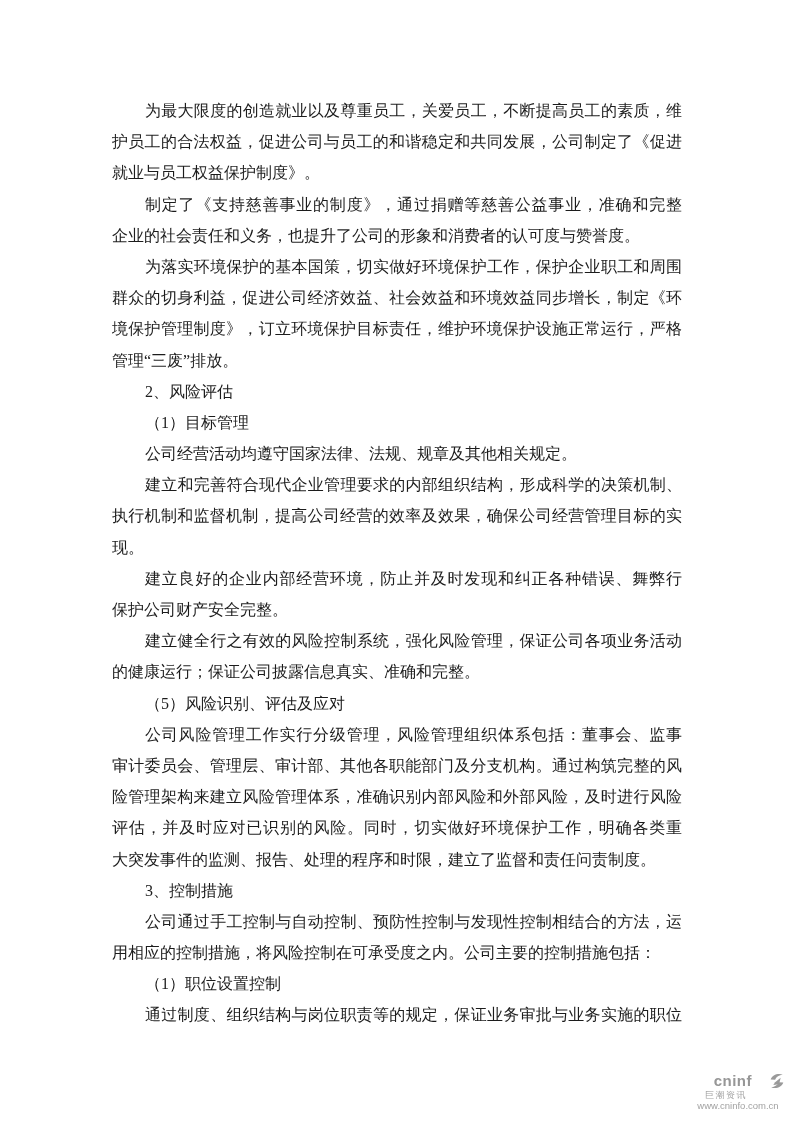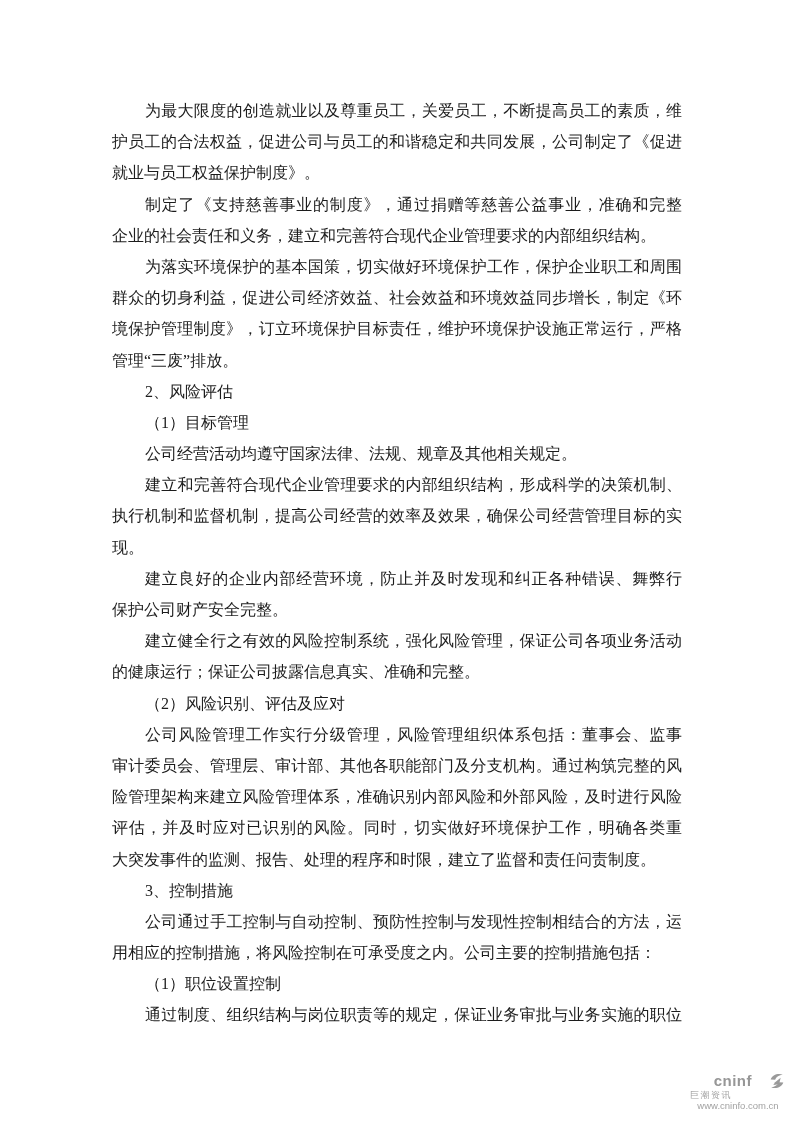--- a/index.html
+++ b/index.html
@@ -52,57 +52,57 @@
     font-size: 15px;
     line-height: 16px;
     letter-spacing: 0.5px;
     color: #979797;
   }
   .wm-icon svg { width: 18px; height: 18px; display: block; }
   .wm-cn {
     font-size: 9px;
     line-height: 10px;
     letter-spacing: 1.5px;
-    text-align: left;
+    text-align: center;
     padding-right: 24px;
     color: #a2a2a2;
   }
   .wm-url {
     font-size: 9.5px;
     line-height: 12px;
     text-align: center;
     color: #a2a2a2;
   }
 </style>
 </head>
 <body>
 
 <div class="page">
 
   <div class="doc" id="doc">
       <div class="line indent fill">为最大限度的创造就业以及尊重员工，关爱员工，不断提高员工的素质，维</div>
       <div class="line fill">护员工的合法权益，促进公司与员工的和谐稳定和共同发展，公司制定了《促进</div>
       <div class="line">就业与员工权益保护制度》。</div>
       <div class="line indent fill">制定了《支持慈善事业的制度》，通过捐赠等慈善公益事业，准确和完整</div>
-      <div class="line">企业的社会责任和义务，建立和完善符合现代企业管理要求的内部组织结构。</div>
+      <div class="line">企业的社会责任和义务，也提升了公司的形象和消费者的认可度与赞誉度。</div>
       <div class="line indent fill">为落实环境保护的基本国策，切实做好环境保护工作，保护企业职工和周围</div>
       <div class="line fill">群众的切身利益，促进公司经济效益、社会效益和环境效益同步增长，制定《环</div>
       <div class="line fill">境保护管理制度》，订立环境保护目标责任，维护环境保护设施正常运行，严格</div>
       <div class="line">管理“三废”排放。</div>
       <div class="line indent">2、风险评估</div>
       <div class="line indent">（1）目标管理</div>
       <div class="line indent">公司经营活动均遵守国家法律、法规、规章及其他相关规定。</div>
       <div class="line indent fill">建立和完善符合现代企业管理要求的内部组织结构，形成科学的决策机制、</div>
       <div class="line fill">执行机制和监督机制，提高公司经营的效率及效果，确保公司经营管理目标的实</div>
       <div class="line">现。</div>
       <div class="line indent fill">建立良好的企业内部经营环境，防止并及时发现和纠正各种错误、舞弊行为，</div>
       <div class="line">保护公司财产安全完整。</div>
       <div class="line indent fill">建立健全行之有效的风险控制系统，强化风险管理，保证公司各项业务活动</div>
       <div class="line">的健康运行；保证公司披露信息真实、准确和完整。</div>
-      <div class="line indent">（2）风险识别、评估及应对</div>
+      <div class="line indent">（5）风险识别、评估及应对</div>
       <div class="line indent fill">公司风险管理工作实行分级管理，风险管理组织体系包括：董事会、监事会、</div>
       <div class="line fill">审计委员会、管理层、审计部、其他各职能部门及分支机构。通过构筑完整的风</div>
       <div class="line fill">险管理架构来建立风险管理体系，准确识别内部风险和外部风险，及时进行风险</div>
       <div class="line fill">评估，并及时应对已识别的风险。同时，切实做好环境保护工作，明确各类重</div>
       <div class="line">大突发事件的监测、报告、处理的程序和时限，建立了监督和责任问责制度。</div>
       <div class="line indent">3、控制措施</div>
       <div class="line indent fill">公司通过手工控制与自动控制、预防性控制与发现性控制相结合的方法，运</div>
       <div class="line">用相应的控制措施，将风险控制在可承受度之内。公司主要的控制措施包括：</div>
       <div class="line indent">（1）职位设置控制</div>
       <div class="line indent fill">通过制度、组织结构与岗位职责等的规定，保证业务审批与业务实施的职位</div>

